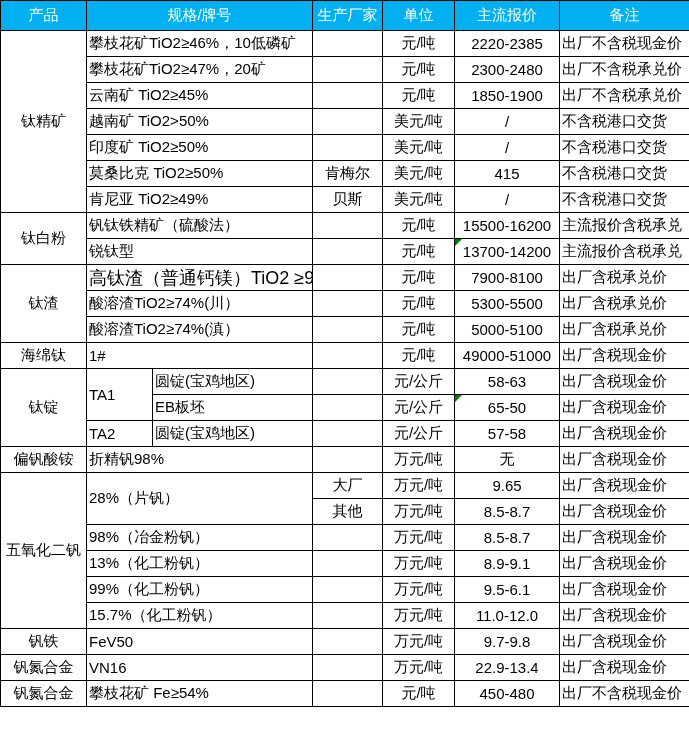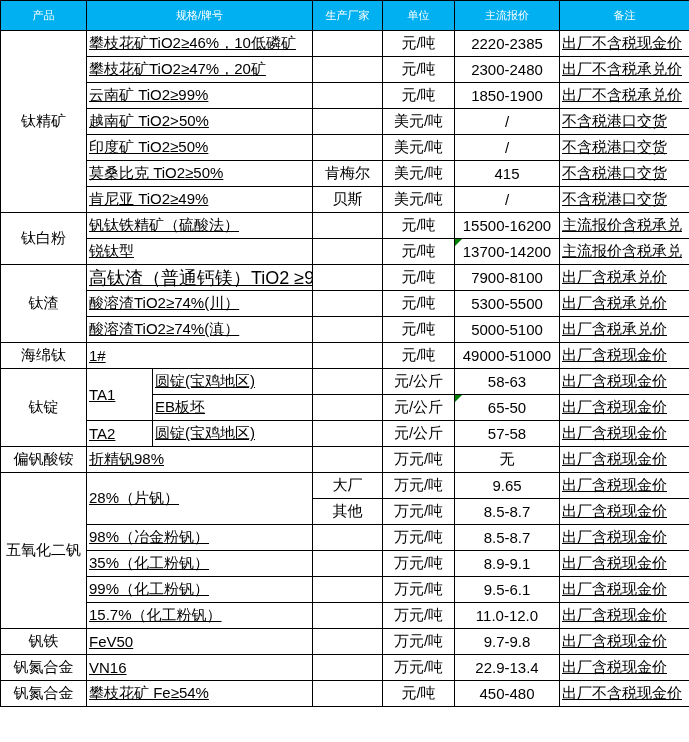--- a/index.html
+++ b/index.html
@@ -21,23 +21,23 @@
   table.sheet th,table.sheet td{
     border:1px solid var(--border);
     font-size:15px;font-weight:normal;
     white-space:nowrap;overflow:hidden;
     padding:0 2px;height:25px;
     vertical-align:middle;position:relative;
     background:var(--bg);
   }
   table.sheet thead th{
     background:var(--header-bg);color:var(--header-fg);
-    text-align:center;height:29px;font-size:11px;
-  }
-  td.al{text-align:left;padding-left:4px;text-decoration:underline;}
+    text-align:center;height:29px;font-size:15px;
+  }
+  td.al{text-align:left;padding-left:4px;}
   td.ac{text-align:center;}
   td.small span{font-size:18px;}
   .mk{
     position:absolute;top:0;left:0;width:0;height:0;
     border-top:7px solid var(--marker);
     border-right:7px solid transparent;
   }
   col.c0{width:86px;}  col.c1{width:66px;}  col.c2{width:160px;}
   col.c3{width:70px;}  col.c4{width:72px;}  col.c5{width:105px;} col.c6{width:130px;}
 </style>
@@ -75,21 +75,21 @@
           <td class="al"><span>出厂不含税现金价</span></td>
         </tr>
         <tr>
           <td colspan="2" class="al"><span>攀枝花矿TiO2≥47%，20矿</span></td>
           <td class="ac"><span></span></td>
           <td class="ac"><span>元/吨</span></td>
           <td class="ac"><span>2300-2480</span></td>
           <td class="al"><span>出厂不含税承兑价</span></td>
         </tr>
         <tr>
-          <td colspan="2" class="al"><span>云南矿 TiO2≥99%</span></td>
+          <td colspan="2" class="al"><span>云南矿 TiO2≥45%</span></td>
           <td class="ac"><span></span></td>
           <td class="ac"><span>元/吨</span></td>
           <td class="ac"><span>1850-1900</span></td>
           <td class="al"><span>出厂不含税承兑价</span></td>
         </tr>
         <tr>
           <td colspan="2" class="al"><span>越南矿 TiO2&gt;50%</span></td>
           <td class="ac"><span></span></td>
           <td class="ac"><span>美元/吨</span></td>
           <td class="ac"><span>/</span></td>
@@ -208,21 +208,21 @@
           <td class="al"><span>出厂含税现金价</span></td>
         </tr>
         <tr>
           <td colspan="2" class="al"><span>98%（冶金粉钒）</span></td>
           <td class="ac"><span></span></td>
           <td class="ac"><span>万元/吨</span></td>
           <td class="ac"><span>8.5-8.7</span></td>
           <td class="al"><span>出厂含税现金价</span></td>
         </tr>
         <tr>
-          <td colspan="2" class="al"><span>35%（化工粉钒）</span></td>
+          <td colspan="2" class="al"><span>13%（化工粉钒）</span></td>
           <td class="ac"><span></span></td>
           <td class="ac"><span>万元/吨</span></td>
           <td class="ac"><span>8.9-9.1</span></td>
           <td class="al"><span>出厂含税现金价</span></td>
         </tr>
         <tr>
           <td colspan="2" class="al"><span>99%（化工粉钒）</span></td>
           <td class="ac"><span></span></td>
           <td class="ac"><span>万元/吨</span></td>
           <td class="ac"><span>9.5-6.1</span></td>

